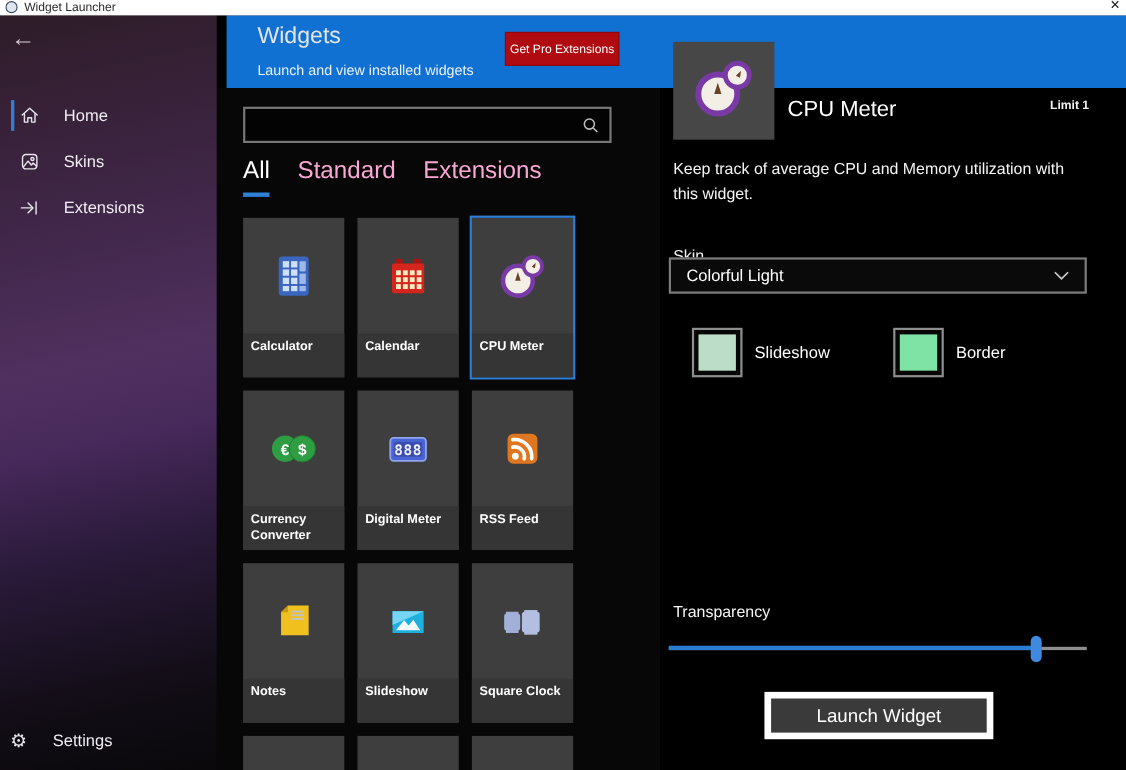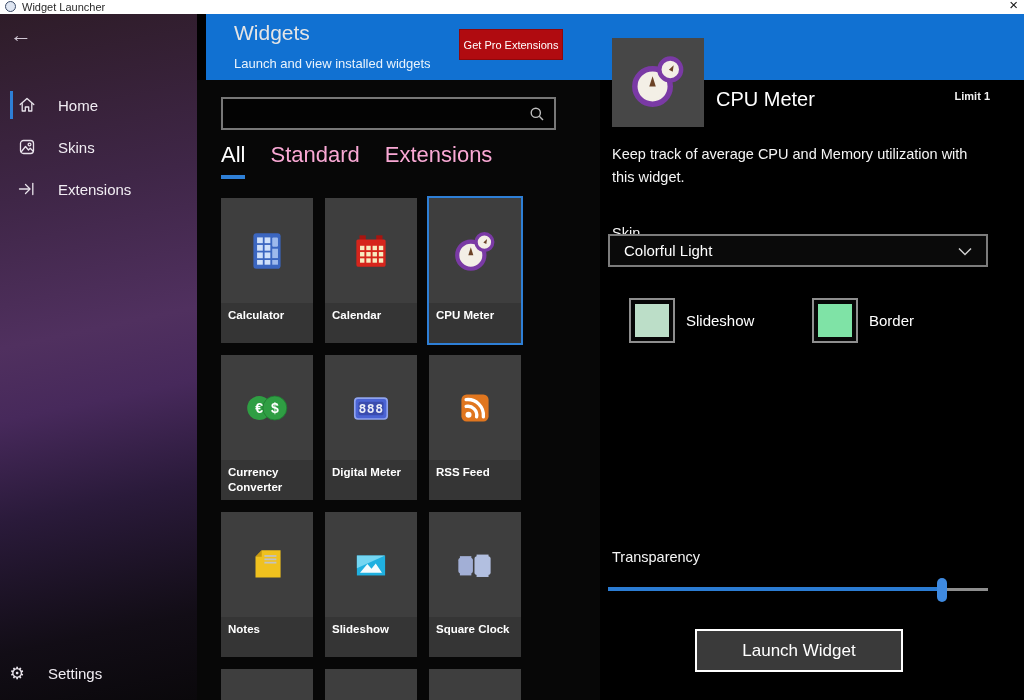--- a/index.html
+++ b/index.html
@@ -57,21 +57,21 @@
   .swatches { position:absolute; left:29px; top:218px; }
   .swatch-row { display:flex; align-items:center; margin-bottom:34px; }
   .swatch-frame { width:46px; height:45px; border:2px solid #8e8e8e; background:#060606; padding:4px; cursor:pointer; }
   .swatch-fill { width:100%; height:100%; }
   .swatch-label { margin-left:11px; width:126px; font-size:15px; color:#fff; }
   .transp-label { position:absolute; left:12px; top:469px; font-size:14.5px; color:#f5f5f5; }
   .slider { position:absolute; left:8px; top:498px; width:380px; height:24px; cursor:pointer; }
   .slider-track { position:absolute; left:0; top:10px; width:100%; height:3px; background:#8d8d8d; }
   .slider-fill { position:absolute; left:0; top:9px; height:4px; background:#2b7cd3; }
   .slider-thumb { position:absolute; top:0; width:10px; height:24px; border-radius:5px; background:#3f8ae0; }
-  .launch-btn { position:absolute; left:95px; top:549px; width:208px; height:43px; background:#3a3a3a; border:2px solid #ffffff; color:#fff; font-size:17px; font-family:inherit; cursor:pointer; }
+  .launch-btn { position:absolute; left:95px; top:549px; width:208px; height:43px; background:#3a3a3a; border:6px solid #ffffff; color:#fff; font-size:17px; font-family:inherit; cursor:pointer; }
   .seg-text { font-family:"DejaVu Sans Mono", monospace; font-weight:bold; }
 </style>
 </head>
 <body>
 
 <div id="root">
 
   <div class="titlebar">
     <span class="titlebar-icon"></span>
     <span class="titlebar-title">Widget Launcher</span>

